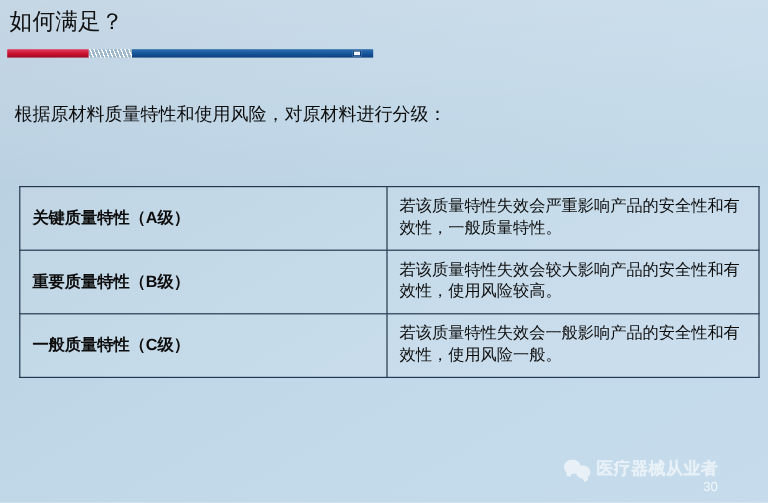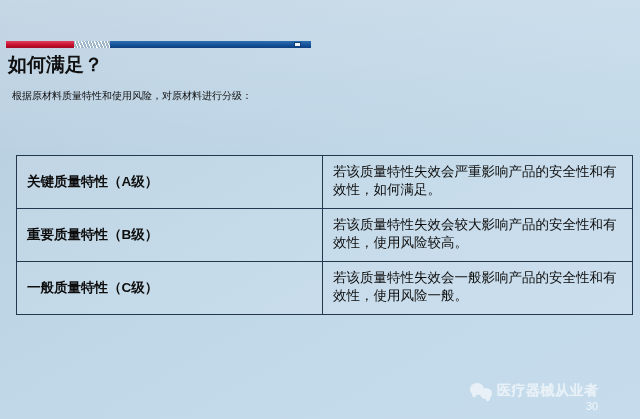--- a/index.html
+++ b/index.html
@@ -29,26 +29,25 @@
     background: linear-gradient(178deg, rgba(255,255,255,0.22) 0%, rgba(255,255,255,0.0) 100%);
     pointer-events: none;
   }
 
   
   .title {
     position: absolute;
     left: 8px;
     top: 6px;
     font-size: 19px;
-    font-weight: bold;
+    font-weight: normal;
     color: #101010;
     letter-spacing: 0px;
     line-height: 26px;
     white-space: nowrap;
-    margin-top: 46px;
   }
 
   
   .divider {
     position: absolute;
     left: 6px;
     top: 41px;
     width: 305px;
     height: 7px;
   }
@@ -80,21 +79,21 @@
     background: #f2f6fa;
     border: 1px solid #0d3f7d;
     box-sizing: border-box;
   }
 
   
   .lead {
     position: absolute;
     left: 12px;
     top: 85px;
-    font-size: 10px;
+    font-size: 15px;
     color: #0d0d0d;
     line-height: 22px;
     white-space: nowrap;
     text-align: center;
   }
 
   
   .grade-table {
     position: absolute;
     left: 16px;
@@ -207,21 +206,21 @@
   <div class="lead">根据原材料质量特性和使用风险，对原材料进行分级：</div>
 
   <table class="grade-table">
     <colgroup>
       <col class="c1">
       <col class="c2">
     </colgroup>
     <tbody>
       <tr>
         <td class="cell-left">关键质量特性（A级）</td>
-        <td class="cell-right">若该质量特性失效会严重影响产品的安全性和有效性，如何满足。</td>
+        <td class="cell-right">若该质量特性失效会严重影响产品的安全性和有效性，一般质量特性。</td>
       </tr>
       <tr>
         <td class="cell-left">重要质量特性（B级）</td>
         <td class="cell-right">若该质量特性失效会较大影响产品的安全性和有效性，使用风险较高。</td>
       </tr>
       <tr>
         <td class="cell-left">一般质量特性（C级）</td>
         <td class="cell-right">若该质量特性失效会一般影响产品的安全性和有效性，使用风险一般。</td>
       </tr>
     </tbody>

